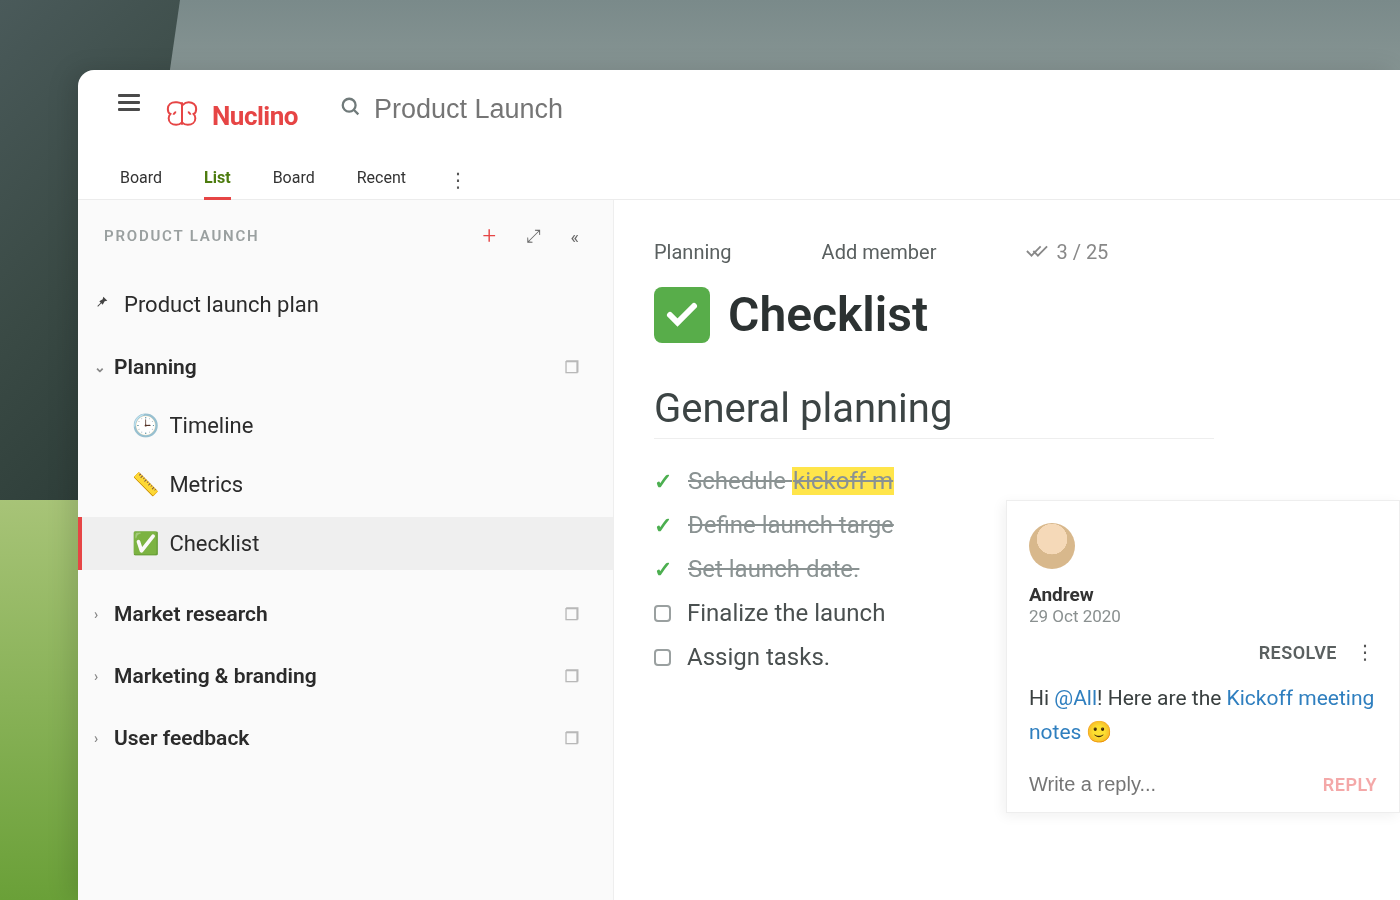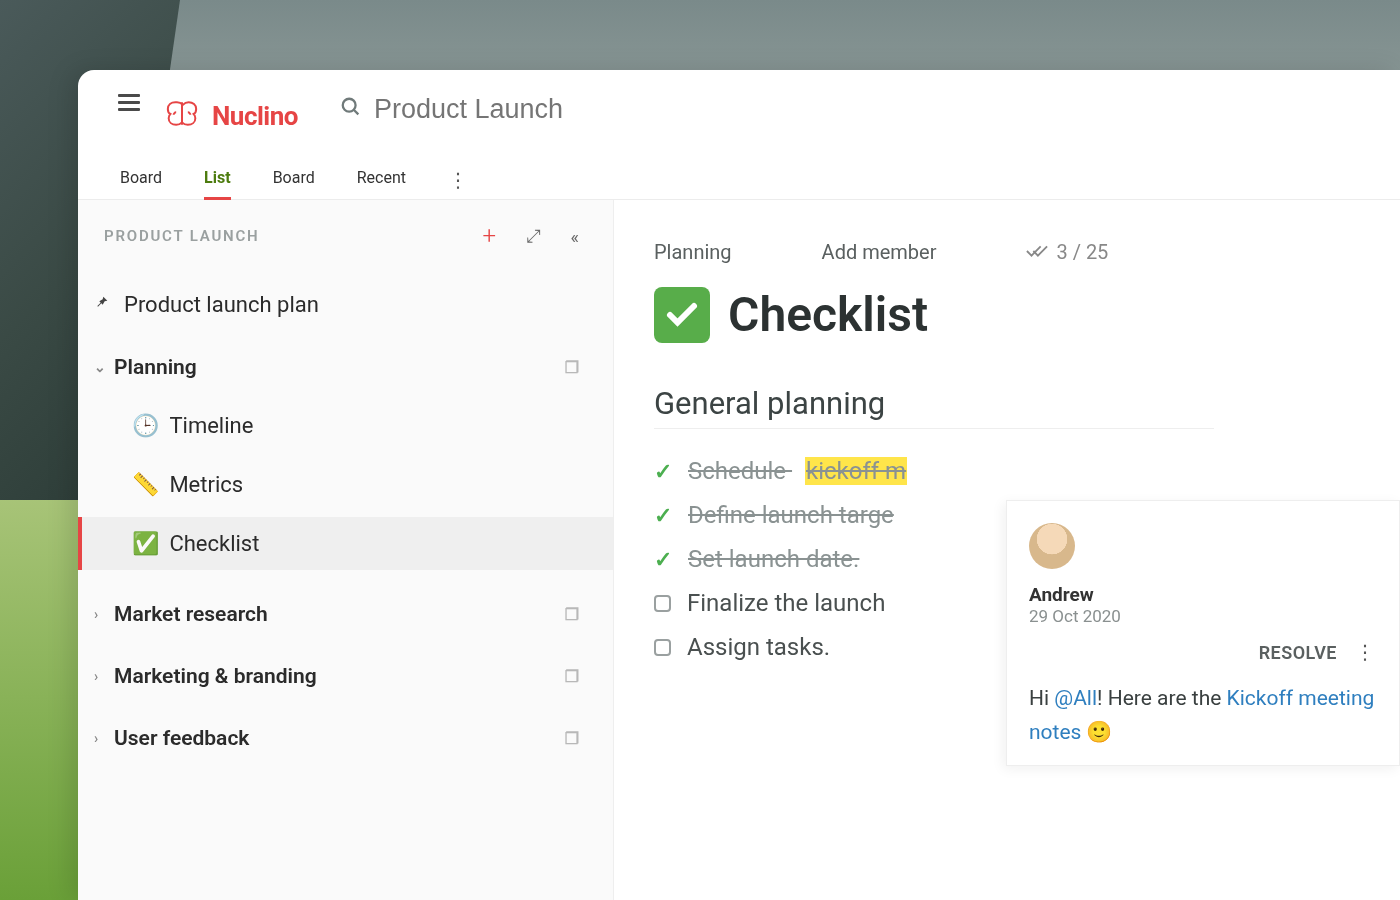--- a/index.html
+++ b/index.html
@@ -50,27 +50,27 @@
 .sb-child{padding-left:54px;font-weight:400;margin-top:6px;}
 .sb-item.active{background:#efefef;}
 .sb-item.active::before{content:"";position:absolute;left:0;top:0;bottom:0;width:4px;background:#e64545;}
 .sb-item .copy-icon{margin-left:auto;color:#b8b8b8;font-size:16px;}
 .content{flex:1;position:relative;padding:40px 0 0 40px;}
 .crumbs{display:flex;align-items:center;gap:90px;font-size:20px;color:#5a6060;margin-bottom:22px;}
 .crumbs .readstat{display:flex;align-items:flex-start;gap:8px;color:#888;}
 .doc-title{display:flex;align-items:center;gap:18px;font-size:48px;font-weight:600;color:#2c3232;margin-bottom:42px;}
 .check-badge{width:56px;height:56px;background:#58ad4a;border-radius:8px;display:flex;align-items:center;justify-content:center;}
 .check-badge svg{width:36px;height:36px;}
-.section-h{font-size:31px;color:#3c4444;font-weight:400;margin-bottom:20px;padding-bottom:6px;border-bottom:1px solid #eee;max-width:560px;}
+.section-h{font-size:40px;color:#3c4444;font-weight:400;margin-bottom:20px;padding-bottom:6px;border-bottom:1px solid #eee;max-width:560px;}
 .checklist{font-size:24px;color:#4a5050;max-width:560px;}
 .ci{display:flex;align-items:center;gap:16px;padding:8px 0;}
 .ci .box{width:17px;height:17px;border:2px solid #9aa0a0;border-radius:4px;flex-shrink:0;}
 .ci .tick{color:#4caf50;font-size:22px;font-weight:700;flex-shrink:0;width:18px;}
 .ci.done .txt{text-decoration:line-through;color:#8a9292;}
-.hl{background:#ffe54a;padding:0 1px;margin-left:13px;}
+.hl{background:#ffe54a;padding:0 1px;}
 .commentbar{position:absolute;left:558px;top:302px;width:4px;height:260px;background:#ffd400;}
 .comment{position:absolute;right:0;top:300px;width:394px;background:#fff;border:1px solid #eee;box-shadow:-3px 3px 12px rgba(0,0,0,0.06);padding:22px 22px 16px 22px;}
 .comment-head{display:flex;align-items:flex-start;gap:14px;flex-direction:column;}
 .avatar{width:46px;height:46px;border-radius:50%;background:radial-gradient(circle at 50% 35%, #f5d9b8 0 40%, #d8b88c 41% 100%);flex-shrink:0;}
 .c-meta .nm{font-weight:700;font-size:19px;color:#333;}
 .c-meta .dt{font-size:17px;color:#8a9090;}
 .c-actions{margin-left:auto;display:flex;align-items:center;gap:18px;}
 .resolve{font-size:18px;font-weight:600;color:#5a6060;letter-spacing:0.5px;cursor:pointer;}
 .c-body{font-size:21px;color:#3a4040;margin-top:18px;line-height:1.6;}
 .mention{color:#2f7fbf;}
@@ -232,17 +232,21 @@
             <div class="dt">29 Oct 2020</div>
           </div>
           <div class="c-actions">
             <span class="resolve">RESOLVE</span>
             <span class="more-dots">⋮</span>
           </div>
         </div>
         <div class="c-body">
           <span>Hi </span><span class="mention">@All</span><span>! Here are the </span><span class="link">Kickoff meeting notes</span><span> 🙂</span>
         </div>
+        <div class="reply-row">
+          <input class="reply-input" placeholder="Write a reply..." style="">
+          <span class="reply-btn">REPLY</span>
+        </div>
       </div>
 
     </div>
   </div>
 </div>
 
 </body></html>

